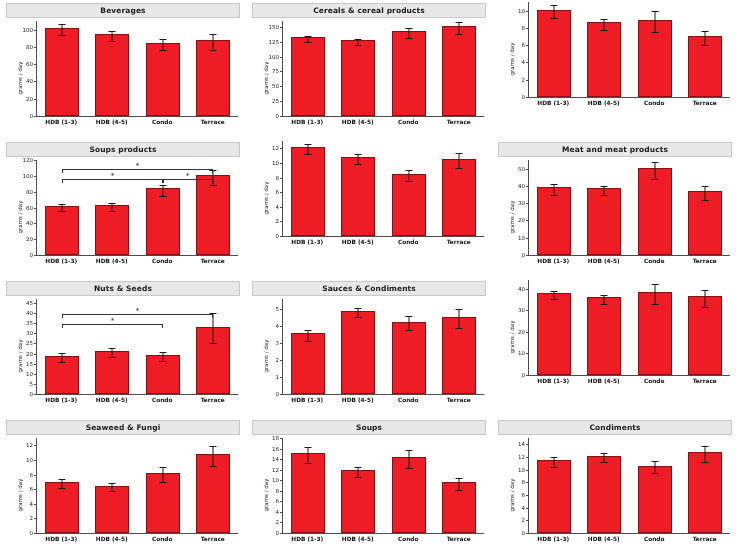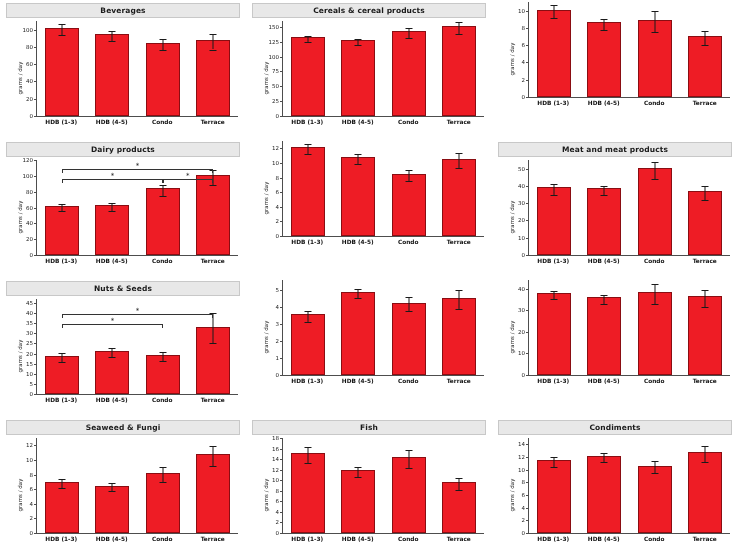--- a/index.html
+++ b/index.html
@@ -304,21 +304,21 @@
         </div>
         <div class="xlabels">
           <div class="xlab">HDB (1-3)</div>
           <div class="xlab">HDB (4-5)</div>
           <div class="xlab">Condo</div>
           <div class="xlab">Terrace</div>
         </div>
       </div>
     </div>
     <div class="panel">
-      <div class="panel-title">Dairy products</div>
+      <div class="panel-title">Soups products</div>
       <div class="plot-wrap">
         <div class="ylabel">grams / day</div>
         <div class="plot">
           <div class="tick" style="top: 100%;"></div>
           <div class="ticklabel" style="top: 100%;">0</div>
           <div class="tick" style="top: 83.3333%;"></div>
           <div class="ticklabel" style="top: 83.3333%;">20</div>
           <div class="tick" style="top: 66.6667%;"></div>
           <div class="ticklabel" style="top: 66.6667%;">40</div>
           <div class="tick" style="top: 50%;"></div>
@@ -538,20 +538,21 @@
         </div>
         <div class="xlabels">
           <div class="xlab">HDB (1-3)</div>
           <div class="xlab">HDB (4-5)</div>
           <div class="xlab">Condo</div>
           <div class="xlab">Terrace</div>
         </div>
       </div>
     </div>
     <div class="panel">
+      <div class="panel-title">Sauces &amp; Condiments</div>
       <div class="plot-wrap">
         <div class="ylabel">grams / day</div>
         <div class="plot">
           <div class="tick" style="top: 100%;"></div>
           <div class="ticklabel" style="top: 100%;">0</div>
           <div class="tick" style="top: 82.1429%;"></div>
           <div class="ticklabel" style="top: 82.1429%;">1</div>
           <div class="tick" style="top: 64.2857%;"></div>
           <div class="ticklabel" style="top: 64.2857%;">2</div>
           <div class="tick" style="top: 46.4286%;"></div>
@@ -692,21 +693,21 @@
         </div>
         <div class="xlabels">
           <div class="xlab">HDB (1-3)</div>
           <div class="xlab">HDB (4-5)</div>
           <div class="xlab">Condo</div>
           <div class="xlab">Terrace</div>
         </div>
       </div>
     </div>
     <div class="panel">
-      <div class="panel-title">Fish</div>
+      <div class="panel-title">Soups</div>
       <div class="plot-wrap">
         <div class="ylabel">grams / day</div>
         <div class="plot">
           <div class="tick" style="top: 100%;"></div>
           <div class="ticklabel" style="top: 100%;">0</div>
           <div class="tick" style="top: 88.8889%;"></div>
           <div class="ticklabel" style="top: 88.8889%;">2</div>
           <div class="tick" style="top: 77.7778%;"></div>
           <div class="ticklabel" style="top: 77.7778%;">4</div>
           <div class="tick" style="top: 66.6667%;"></div>

